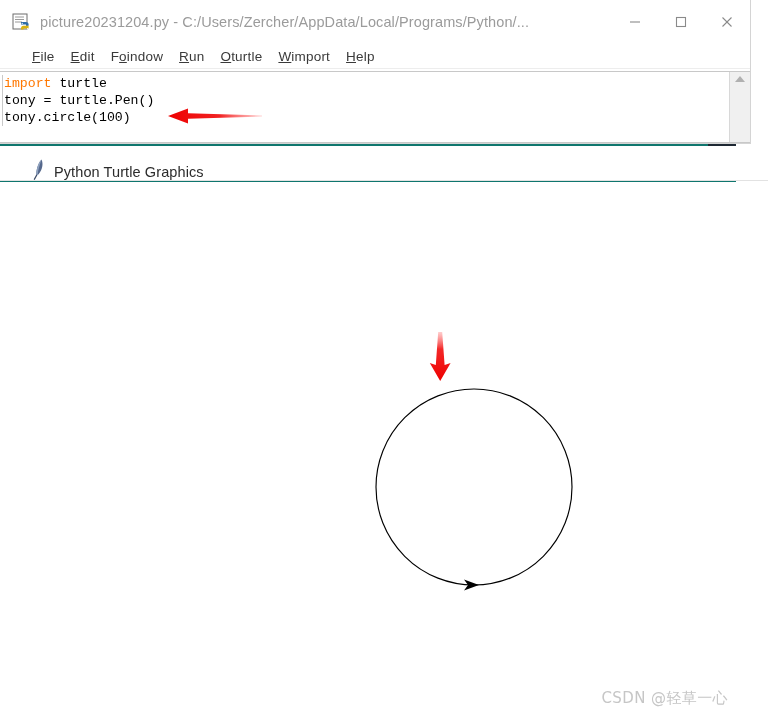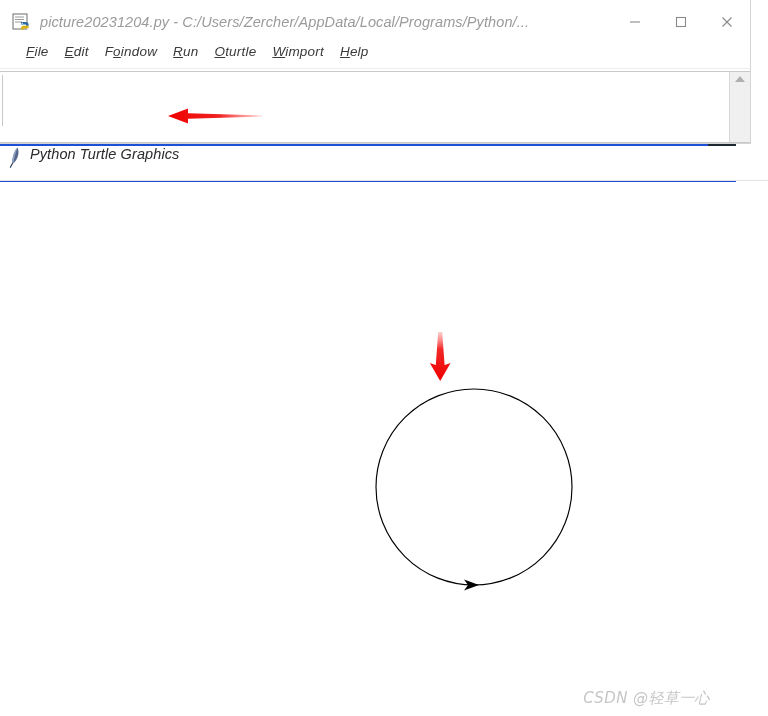--- a/index.html
+++ b/index.html
@@ -9,22 +9,21 @@
     height: 716px;
     overflow: hidden;
     background: #ffffff;
     font-family: "Liberation Sans", sans-serif;
   }
 
   #screen {
     position: relative;
     width: 736px;
     height: 716px;
-    background: #1d4ed8;
-    font-style: italic;
+    background: #0f766e;
   }
 
   
   .desktop-backdrop {
     position: absolute;
     top: 0;
     right: 0;
     width: 28px;
     height: 181px;
     background: #1e2833;
@@ -98,21 +97,22 @@
     align-items: center;
     justify-content: center;
     color: #8a8a8a;
   }
   .win-btn svg { display: block; }
 
   
   .menubar {
     height: 25px;
     display: flex;
-    padding-left: 18px;
+    align-items: center;
+    padding-left: 24px;
     background: #ffffff;
     border-bottom: 1px solid #ededed;
   }
   .menu-item {
     font-size: 13.5px;
     color: #3a3a3a;
     padding: 0 8px;
     white-space: nowrap;
     letter-spacing: 0.2px;
   }
@@ -184,22 +184,23 @@
 
   
   .turtle-titlebar {
     position: absolute;
     top: 146px;
     left: 0;
     width: 768px;
     height: 35px;
     background: #ffffff;
     display: flex;
-    align-items: flex-start;
+    align-items: flex-end;
     border-bottom: 1px solid #e2e2e2;
+    padding-left: 24px;
   }
   .feather-icon {
     margin-left: 6px;
     margin-right: 8px;
     width: 16px;
     height: 22px;
   }
   .turtle-title-text {
     font-size: 14.5px;
     color: #2b2b2b;
@@ -213,21 +214,21 @@
     left: 0;
     width: 768px;
     height: 534px;
     background: #ffffff;
   }
   .turtle-canvas svg { display: block; }
 
   
   .watermark {
     position: absolute;
-    right: 26px;
+    right: 8px;
     bottom: 8px;
     font-size: 15px;
     color: #c6c6c6;
     letter-spacing: 0.4px;
     font-family: "DejaVu Sans", sans-serif;
   }
 </style>
 </head>
 <body>
 
@@ -289,20 +290,23 @@
       <div class="menu-item"><span></span><span class="acc">O</span><span>turtle</span></div>
 
       <div class="menu-item"><span></span><span class="acc">W</span><span>import</span></div>
 
       <div class="menu-item"><span></span><span class="acc">H</span><span>elp</span></div>
     </div>
 
     <div class="code-area">
       <div class="gutter-line"></div>
 
+      <div class="code-inner"><span class="kw">import</span><span> turtle</span>
+<span>tony = turtle.Pen()</span>
+<span>tony.circle(100)</span></div>
 
       <div class="code-scroll">
         <div class="scroll-arrow"></div>
       </div>
     </div>
   </div>
 
   <div class="code-red-arrow">
     <svg width="96" height="18" viewBox="0 0 96 18">
       <defs>

